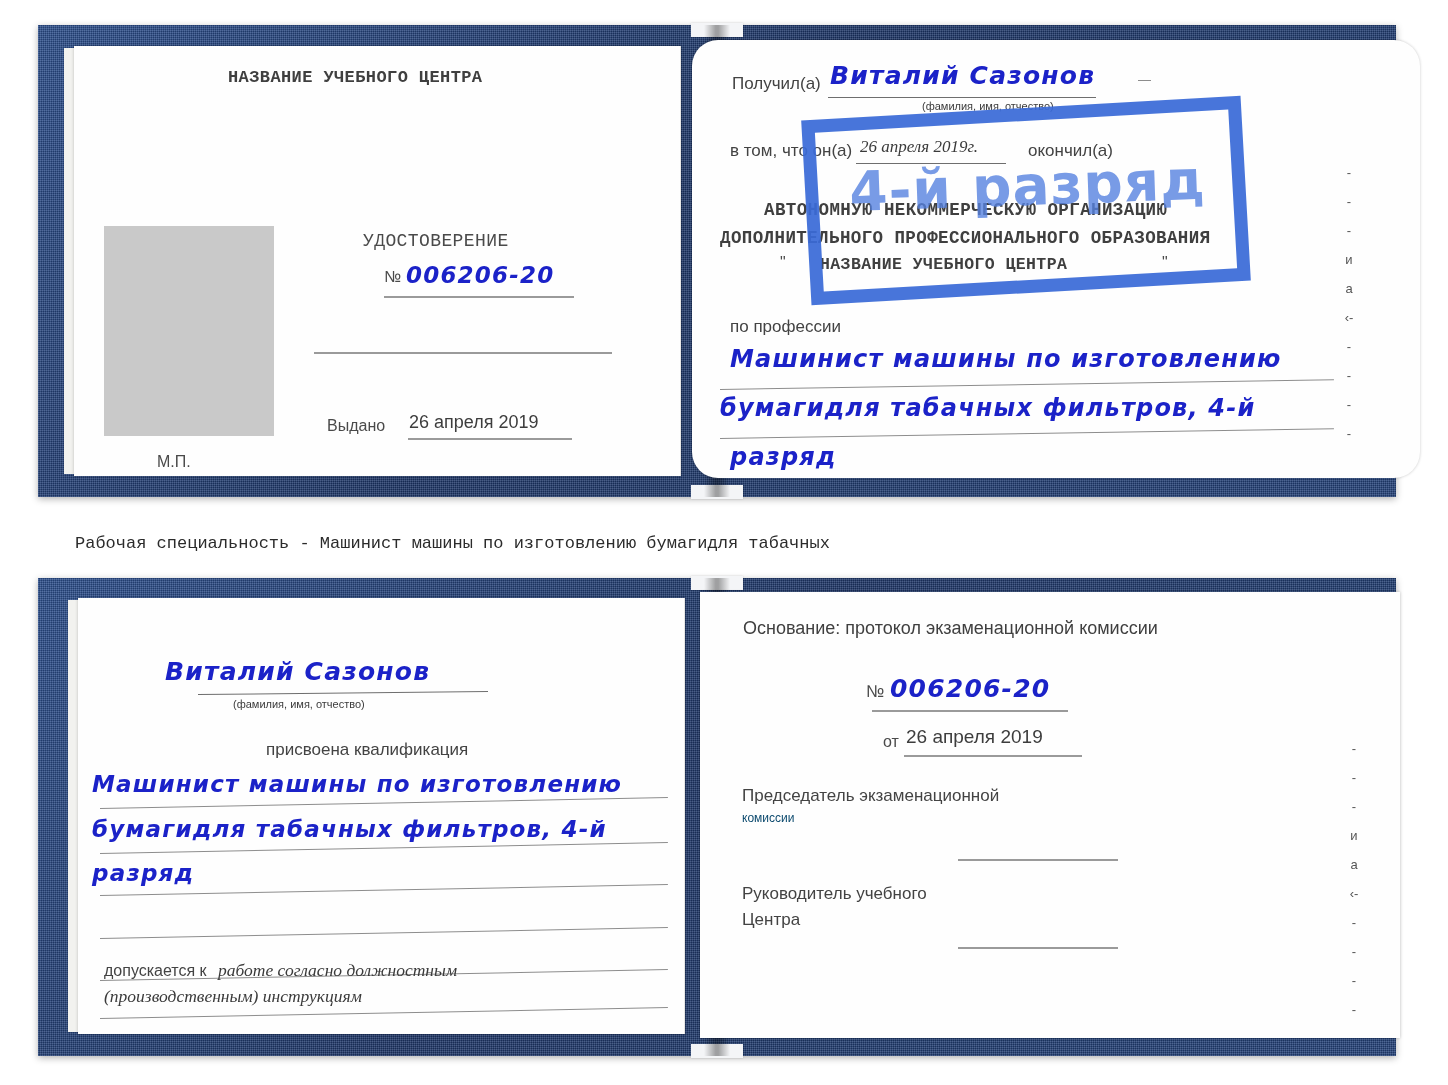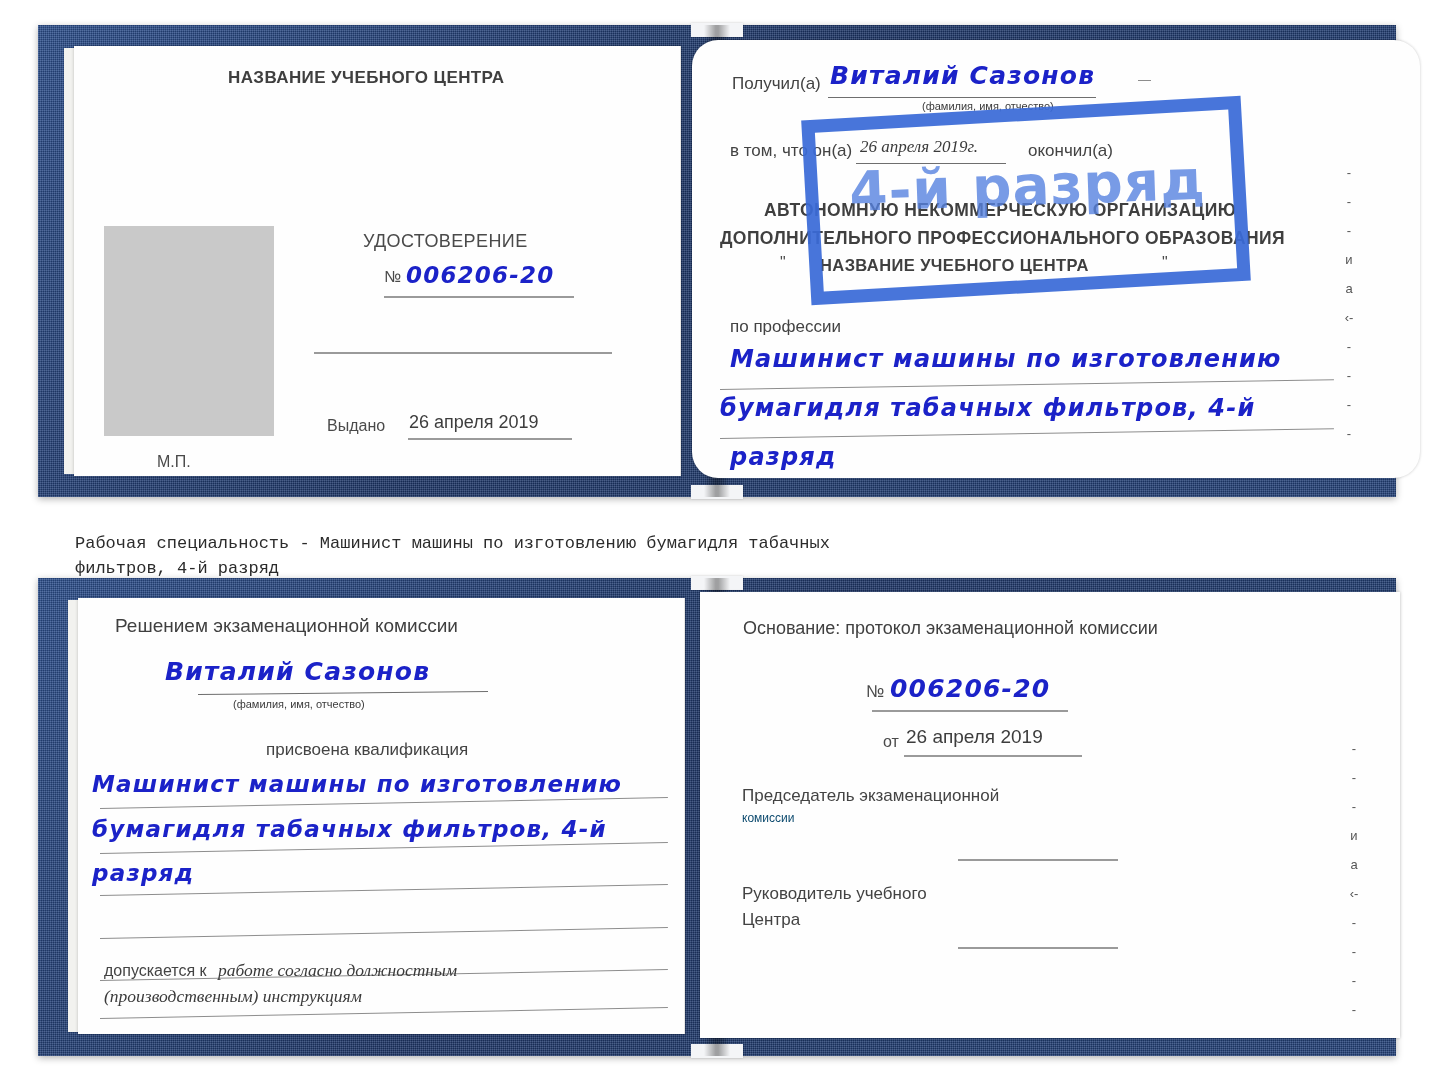--- a/index.html
+++ b/index.html
@@ -36,21 +36,21 @@
     box-shadow:0 0 3px rgba(0,0,0,.22);
     overflow:hidden;
   }
   .page.left{border-right:1px solid #e6e6e6;}
   .page-stack{
     position:absolute;background:#f2f2ef;border-right:1px solid #dcdcdc;
   }
 
   
   .t{position:absolute;white-space:pre;line-height:1.15;}
-  .caps{letter-spacing:.4px;}
+  .caps{letter-spacing:.4px;font-family:Liberation Mono, monospace;}
   .tiny{font-size:11px;color:#3b3b3b;}
   .hand{
     font-family:"DejaVu Sans",sans-serif;
     color:#1b22c8;font-style:italic;font-weight:600;letter-spacing:1.2px;
   }
   .ital{font-family:"Liberation Serif","DejaVu Serif",serif;font-style:italic;color:#3a3a3a;}
   .rule{position:absolute;height:2px;background:#9a9a9a;}
   .rule.thin{height:1px;background:#8d8d8d;}
   .rule.dark{background:#6e6e6e;height:1px;}
   .rule.tilt{transform-origin:left center;}
@@ -162,33 +162,31 @@
   </div>
 </div>
 
 <div class="stamp" style="left:806px;top:108px;width:440px;height:185px;">
   <div class="stamp-frame"></div>
   <div class="stamp-text">4-й разряд</div>
 </div>
 
 <div class="caption" style="left:75px;top:532px;">
   <div>Рабочая специальность - Машинист машины по изготовлению бумагидля табачных</div>
-  <div>фильтров, 4-й разряд</div>
 </div>
 
 <div class="book" style="left:38px;top:578px;width:1358px;height:478px;">
   <div class="book-notch" style="left:653px;top:-2px;"></div>
   <div class="book-notch" style="left:653px;bottom:-2px;"></div>
 </div>
 
 <div class="page-stack" style="left:68px;top:600px;width:12px;height:432px;"></div>
 
 <div class="page left" style="left:78px;top:598px;width:606px;height:436px;">
 
-  <div class="t" style="left:37px;top:17px;font-size:19px;color:#3f3f3f;">Решением экзаменационной комиссии</div>
 
   <div class="t hand" style="left:87px;top:60px;font-size:25px;">Виталий Сазонов</div>
   <div class="rule dark tilt" style="left:120px;top:96px;width:290px;transform:rotate(-0.6deg);"></div>
   <div class="t tiny" style="left:155px;top:100px;font-size:11px;">(фамилия, имя, отчество)</div>
 
   <div class="t" style="left:188px;top:142px;font-size:17px;color:#434343;">присвоена квалификация</div>
 
   <div class="t hand" style="left:14px;top:173px;font-size:23px;">Машинист машины по изготовлению</div>
   <div class="rule thin tilt" style="left:22px;top:210px;width:568px;transform:rotate(-1.1deg);"></div>
 

